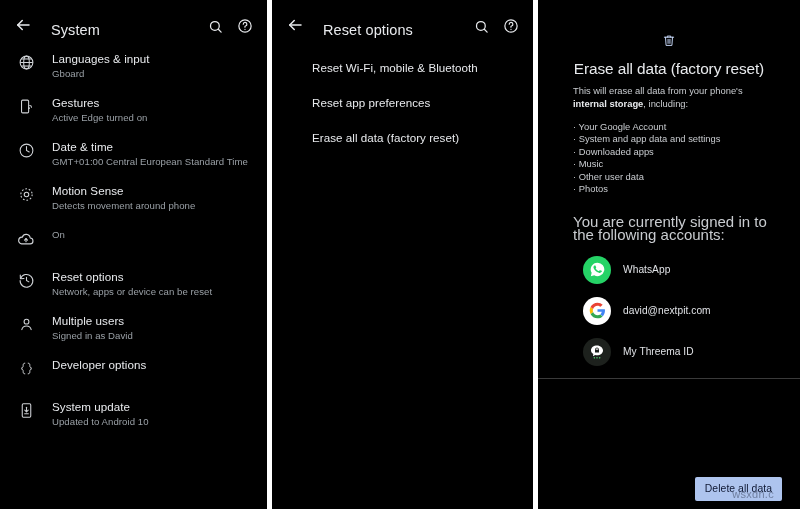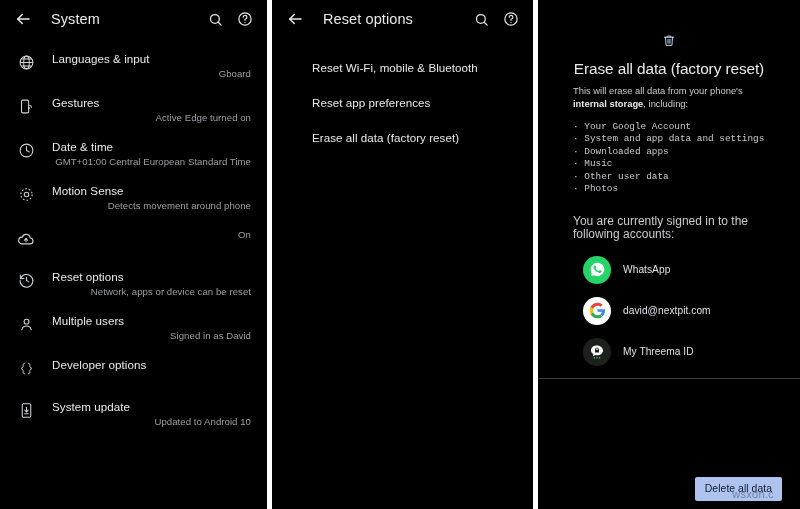--- a/index.html
+++ b/index.html
@@ -21,21 +21,21 @@
     overflow: hidden;
   }
   .panel-1 { width: 267px; }
   .divider-v { width: 5px; background: #ffffff; height: 509px; flex: 0 0 5px; }
   .panel-2 { width: 261px; }
   .panel-3 { width: 262px; }
 
   
   .appbar {
     display: flex;
-    align-items: center;
+    align-items: flex-end;
     height: 38px;
     padding: 0 10px 0 10px;
   }
   .appbar .back {
     width: 26px; height: 26px;
     display: flex; align-items: center; justify-content: center;
     flex: 0 0 26px;
   }
   .appbar .title {
     color: #e8eaed;
@@ -74,21 +74,20 @@
     font-size: 11.6px;
     line-height: 15px;
     letter-spacing: .05px;
   }
   .row .t2 {
     color: #9aa0a6;
     font-size: 9.6px;
     line-height: 14px;
     margin-top: 1px;
     letter-spacing: .05px;
-    text-align: right;
   }
 
   
   .plist { padding-top: 12px; }
   .pitem {
     color: #e8eaed;
     font-size: 11.6px;
     padding: 11px 12px 11px 24px;
     letter-spacing: .05px;
     margin-left: 16px;
@@ -112,25 +111,24 @@
     font-size: 9.4px;
     line-height: 13px;
     padding: 6px 22px 0 35px;
   }
   .p3-body b { color: #e8eaed; font-weight: 700; }
   .p3-bullets {
     color: #c9ccd0;
     font-size: 9.4px;
     line-height: 12.4px;
     padding: 11px 0 0 35px;
-    font-family: Liberation Mono, monospace;
   }
   .p3-signed {
     color: #c9ccd0;
-    font-size: 12px;
+    font-size: 15px;
     line-height: 13px;
     padding: 20px 28px 0 35px;
   }
   .acct-list { padding-top: 8px; }
   .acct {
     display: flex;
     align-items: center;
     padding: 6.5px 0 6.5px 45px;
   }
   .acct .av {

